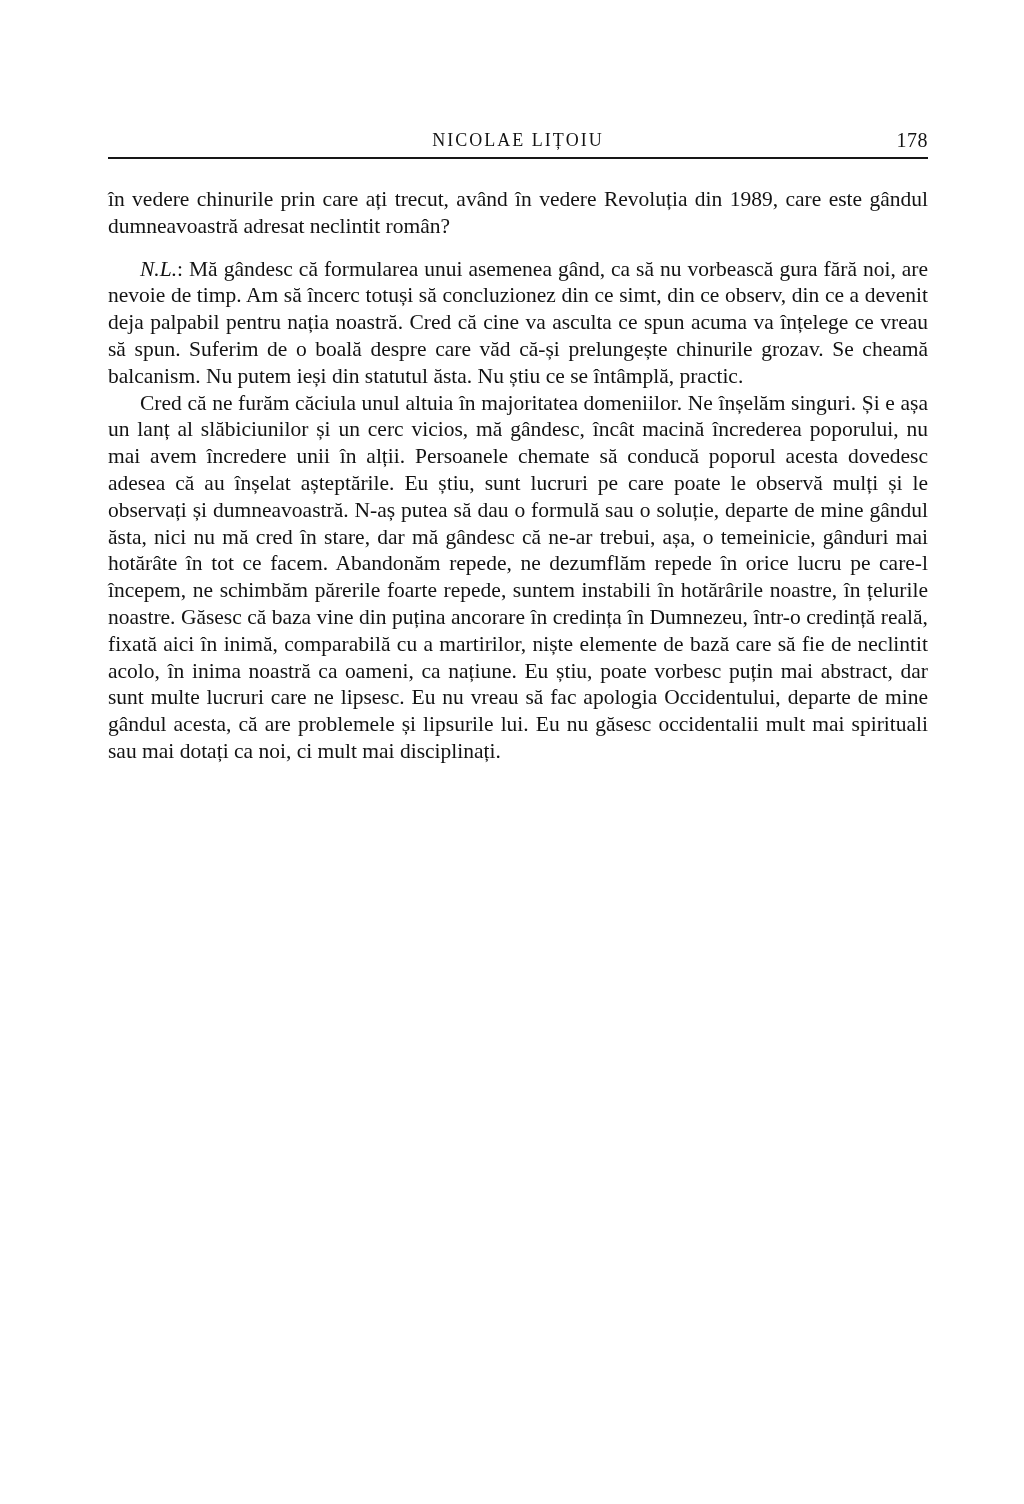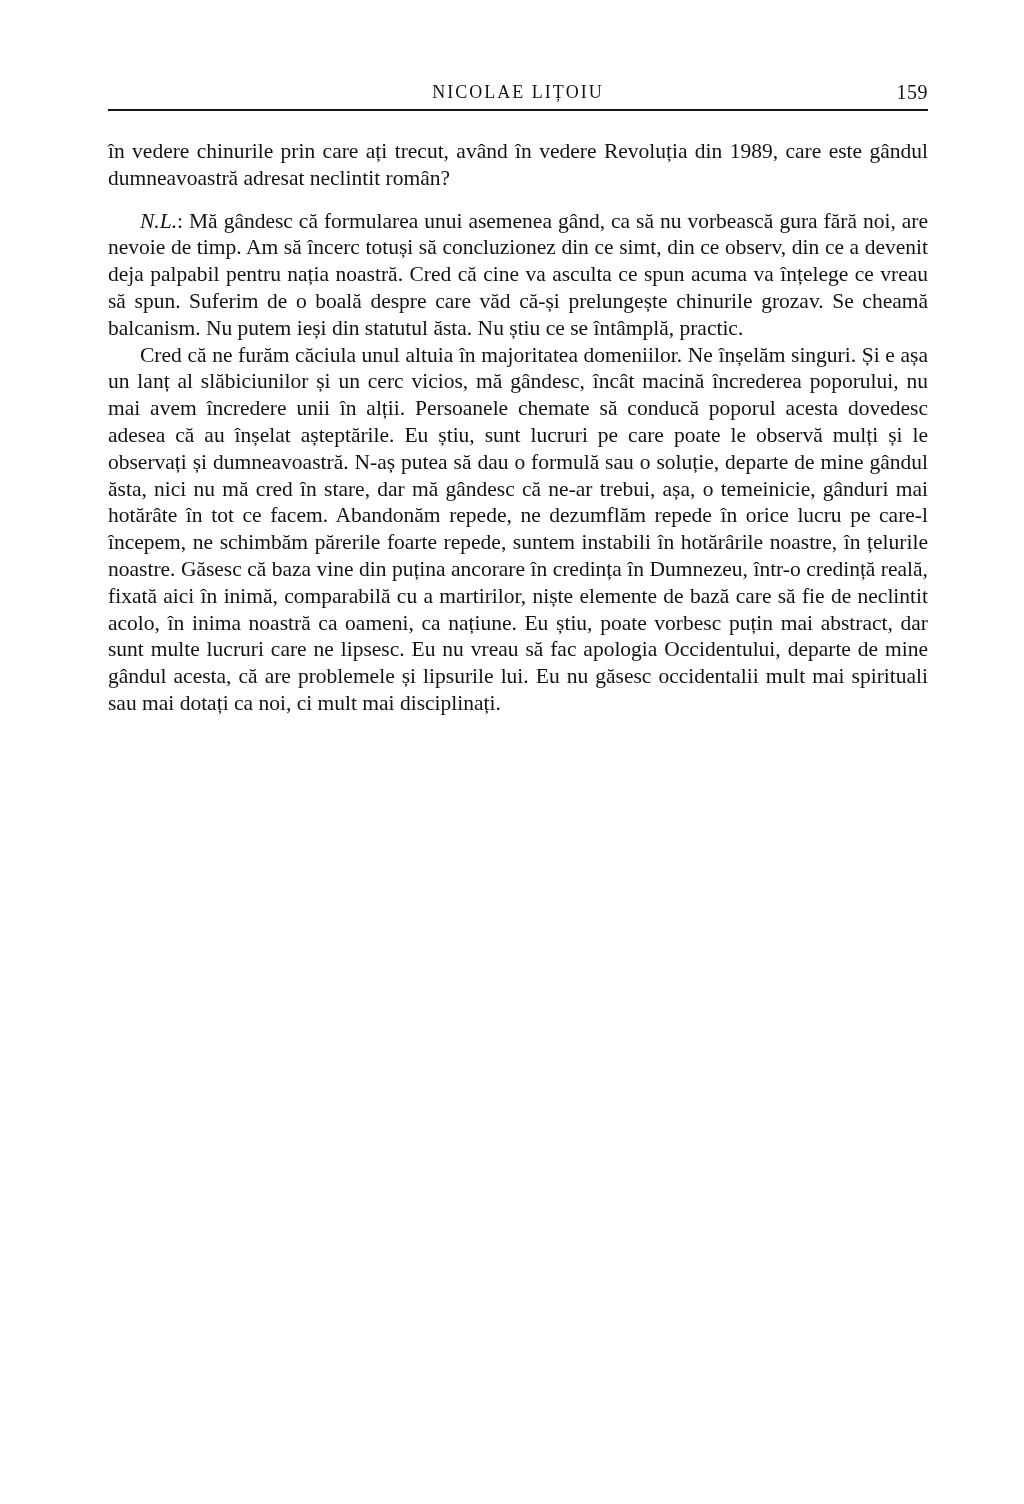--- a/index.html
+++ b/index.html
@@ -8,20 +8,21 @@
     background: #ffffff;
   }
   .page {
     position: relative;
     width: 1024px;
     height: 1084px;
     background: #ffffff;
     font-family: "Liberation Serif", "DejaVu Serif", serif;
     color: #131313;
     overflow: hidden;
+    margin-top: 48px;
   }
   .content {
     position: absolute;
     left: 108px;
     top: 0;
     width: 820px;
   }
   .page-header {
     position: relative;
     height: 103px;
@@ -70,21 +71,21 @@
     font-style: italic;
   }
 </style>
 </head>
 <body>
 
 <div class="page">
   <div class="content">
     <div class="page-header">
       <div class="running-title">NICOLAE LIȚOIU</div>
-      <div class="page-number">159</div>
+      <div class="page-number">178</div>
     </div>
     <hr class="header-rule">
     <div class="page-body">
         <p class="para space-after">în vedere chinurile prin care ați trecut, având în vedere Revoluția din 1989, care este gândul dumneavoastră adresat neclintit român?</p>
         <p class="para indent"><i>N.L.</i>: Mă gândesc că formularea unui asemenea gând, ca să nu vorbească gura fără noi, are nevoie de timp. Am să încerc totuși să concluzionez din ce simt, din ce observ, din ce a devenit deja palpabil pentru nația noastră. Cred că cine va asculta ce spun acuma va înțelege ce vreau să spun. Suferim de o boală despre care văd că-și prelungește chinurile grozav. Se cheamă balcanism. Nu putem ieși din statutul ăsta. Nu știu ce se întâmplă, practic.</p>
         <p class="para indent">Cred că ne furăm căciula unul altuia în majoritatea domeniilor. Ne înșelăm singuri. Și e așa un lanț al slăbiciunilor și un cerc vicios, mă gândesc, încât macină încrederea poporului, nu mai avem încredere unii în alții. Persoanele chemate să conducă poporul acesta dovedesc adesea că au înșelat așteptările. Eu știu, sunt lucruri pe care poate le observă mulți și le observați și dumneavoastră. N-aș putea să dau o formulă sau o soluție, departe de mine gândul ăsta, nici nu mă cred în stare, dar mă gândesc că ne-ar trebui, așa, o temeinicie, gânduri mai hotărâte în tot ce facem. Abandonăm repede, ne dezumflăm repede în orice lucru pe care-l începem, ne schimbăm părerile foarte repede, suntem instabili în hotărârile noastre, în țelurile noastre. Găsesc că baza vine din puțina ancorare în credința în Dumnezeu, într-o credință reală, fixată aici în inimă, comparabilă cu a martirilor, niște elemente de bază care să fie de neclintit acolo, în inima noastră ca oameni, ca națiune. Eu știu, poate vorbesc puțin mai abstract, dar sunt multe lucruri care ne lipsesc. Eu nu vreau să fac apologia Occidentului, departe de mine gândul acesta, că are problemele și lipsurile lui. Eu nu găsesc occidentalii mult mai spirituali sau mai dotați ca noi, ci mult mai disciplinați.</p>
       </div>
   </div>
 </div>
 

